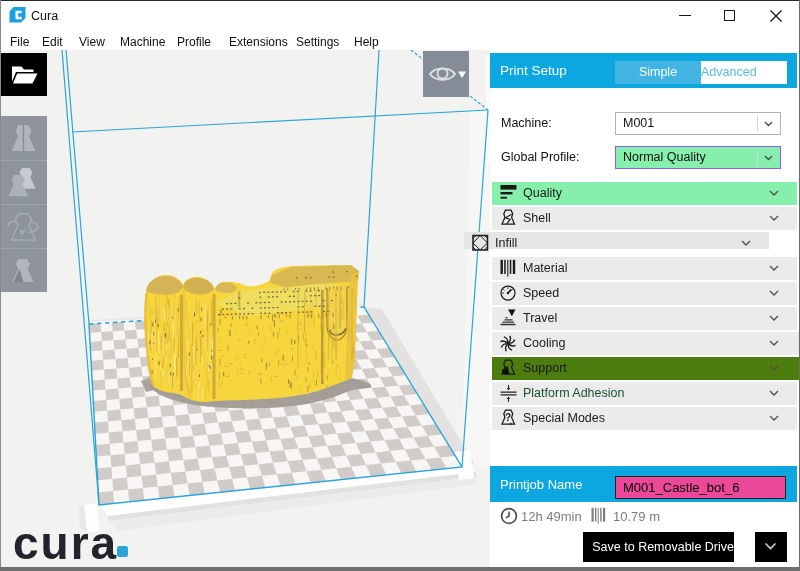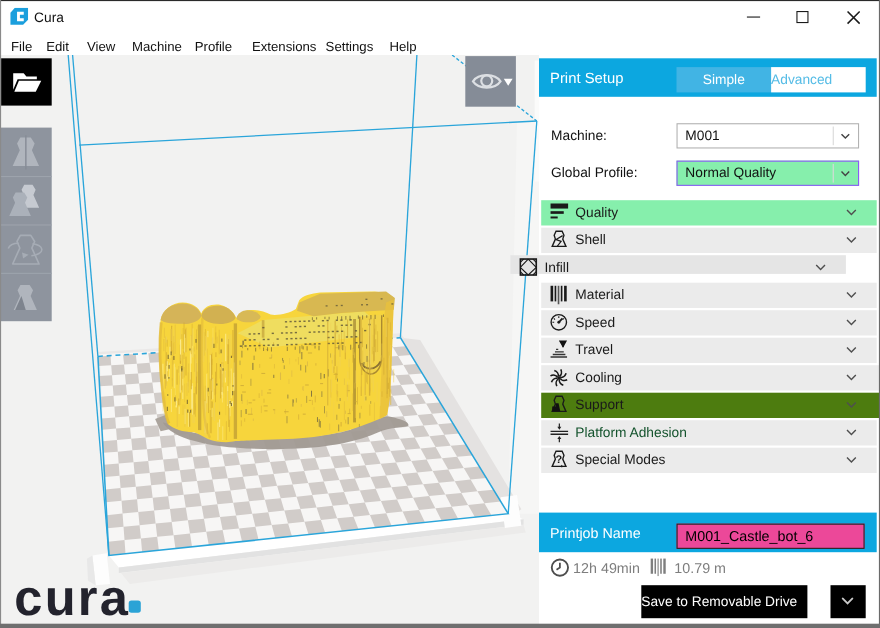--- a/index.html
+++ b/index.html
@@ -901,21 +901,21 @@
 </svg>
 <div class="abs" style="left:521px;top:509px;font-size:13px;color:#7e7e7e">12h 49min</div>
 <svg width="16" height="17" viewBox="0 0 16 17" style="position:absolute;left:591px;top:507px">
     <rect x="0.5" y="0.8" width="2.2" height="13.8" fill="#7e7e7e"></rect>
     <rect x="4" y="0.8" width="1.4" height="13.8" fill="#7e7e7e"></rect>
     <rect x="6.6" y="0.8" width="1.4" height="16" fill="#a5a5a5"></rect>
     <rect x="9.2" y="0.8" width="1.4" height="13.8" fill="#7e7e7e"></rect>
     <rect x="12" y="0.8" width="2.2" height="13.8" fill="#7e7e7e"></rect>
   </svg>
 <div class="abs" style="left:613px;top:509px;font-size:13px;color:#7e7e7e">10.79 m</div>
-<div class="abs" style="left:583px;top:532px;width:151px;height:30px;background:#000;color:#fff;font-size:12.5px;text-align:left;line-height:30px">Save to Removable Drive</div>
+<div class="abs" style="left:583px;top:532px;width:151px;height:30px;background:#000;color:#fff;font-size:12.5px;text-align:right;line-height:30px">Save to Removable Drive</div>
 <div class="abs" style="left:755px;top:532px;width:32px;height:30px;background:#000">
   <svg width="11" height="8" viewBox="0 0 11 8" style="position:absolute;left:10px;top:11px">
       <path d="M1 1 L5.5 5.5 L10 1" stroke="#c9c9c9" stroke-width="1.7" fill="none" stroke-linecap="round"></path>
     </svg>
 </div>
 
 <div class="abs" style="left:0;top:0;width:800px;height:1px;background:#2a2a2a"></div>
 <div class="abs" style="left:0;top:0;width:1px;height:571px;background:#8a8a8a"></div>
 <div class="abs" style="left:799px;top:0;width:1px;height:571px;background:#6a6a6a"></div>
 <div class="abs" style="left:0;top:567px;width:800px;height:4px;background:#6f6f6f"></div>

